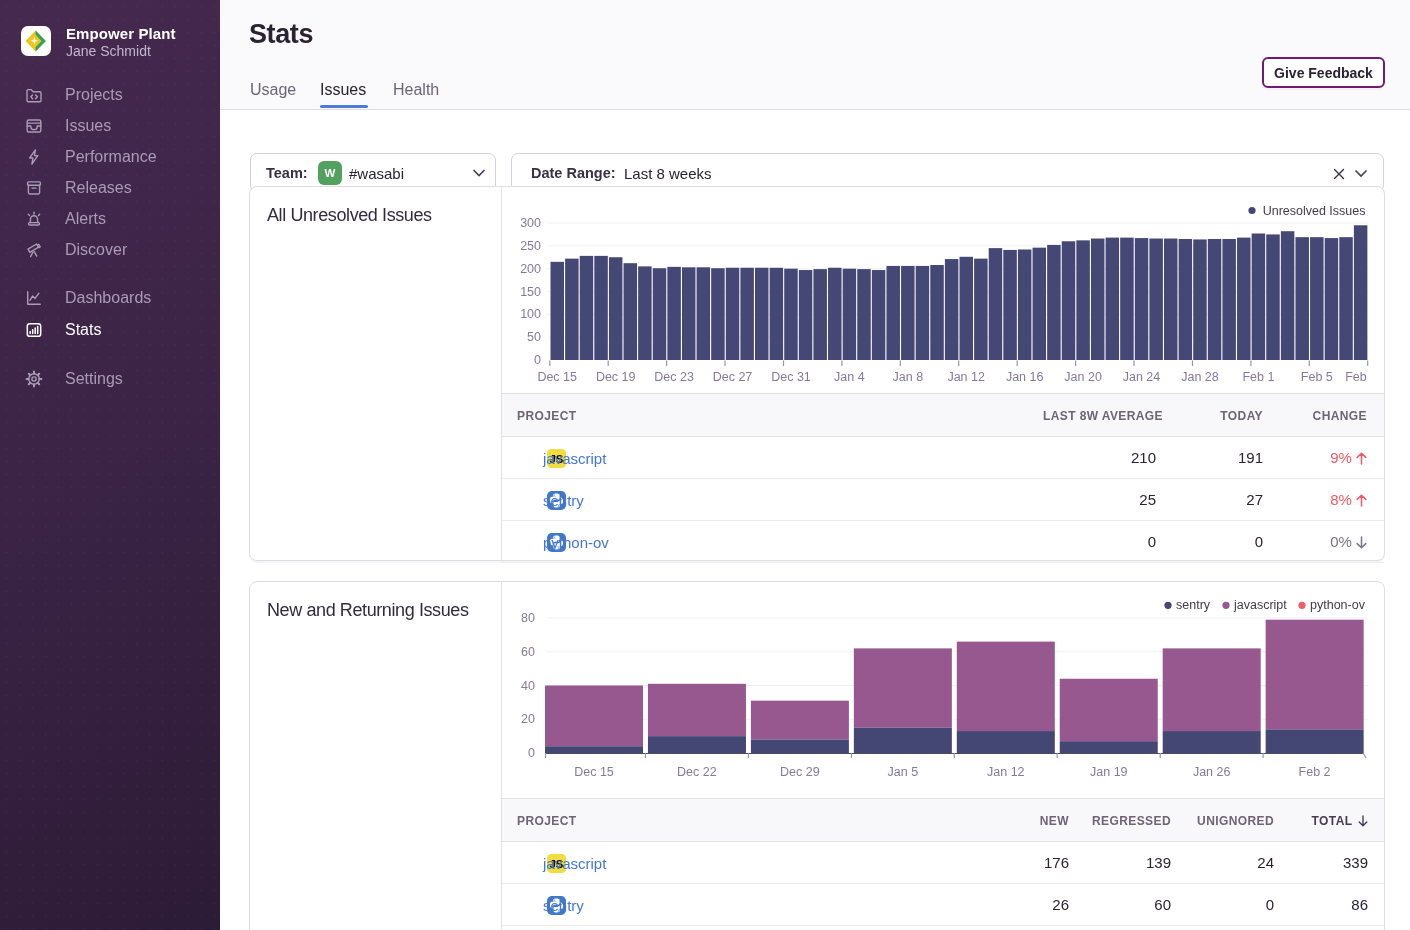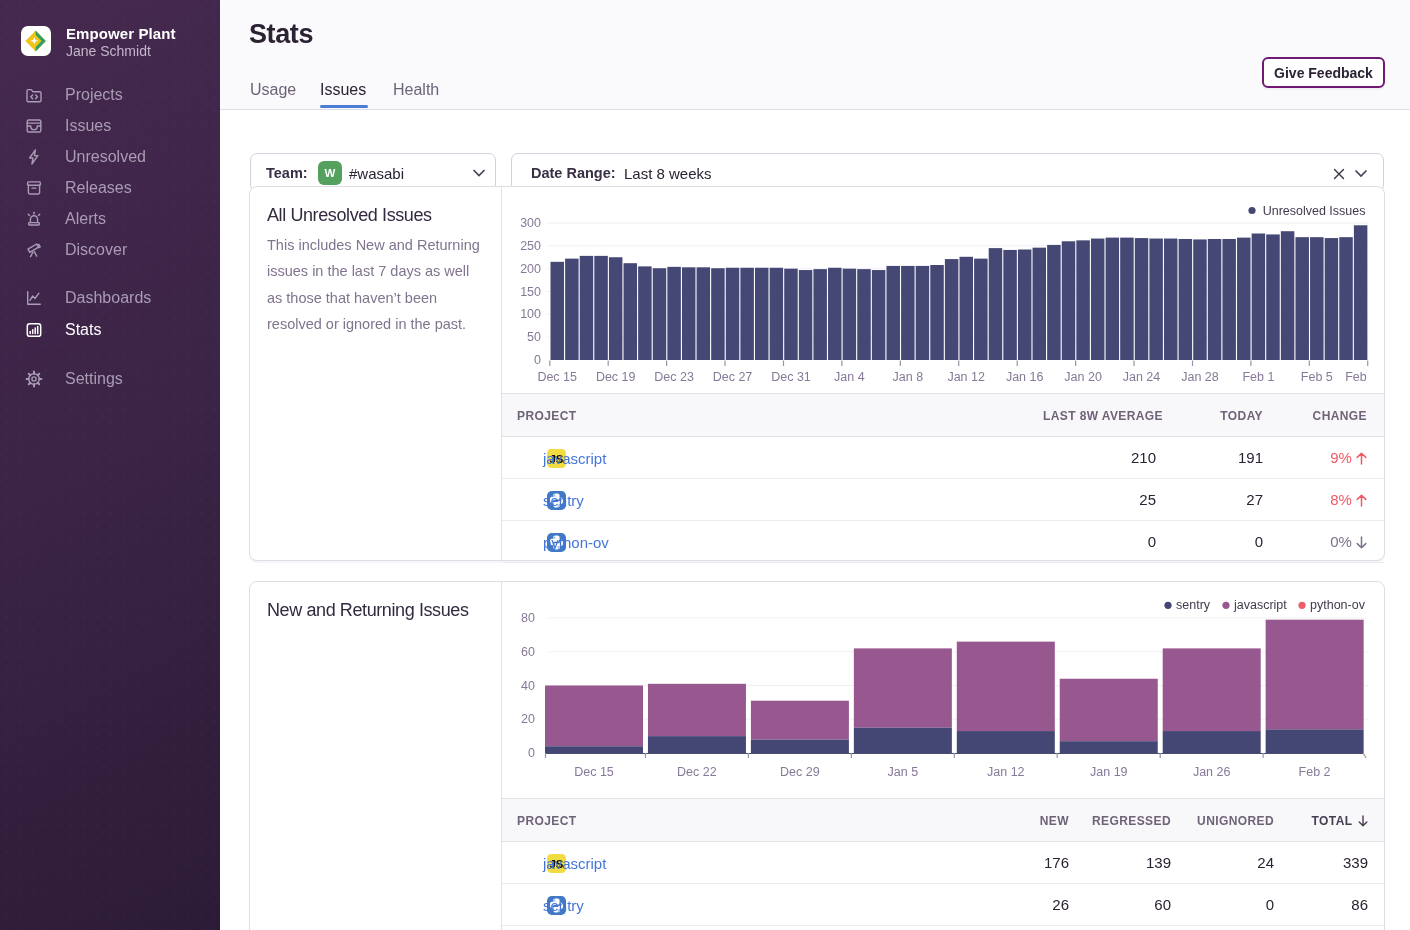--- a/index.html
+++ b/index.html
@@ -75,21 +75,21 @@
         <rect x="2.2" y="3" width="13.6" height="12" rx="1.6"></rect>
         <path d="M2.2 6.1h13.6"></path>
         <path d="M2.2 9h3.6v.4a3.2 3.2 0 0 0 6.4 0V9h3.6"></path>
       </svg>
       <span>Issues</span>
     </div>
 <div class="nav" style="top:147px">
       <svg class="nicon" width="18" height="18" viewBox="0 0 18 18" fill="none" stroke="#A99CB4" stroke-width="1.4" stroke-linecap="round" stroke-linejoin="round">
         <path d="M10.4 1.9 4.6 10h3.3L6.9 16l5.9-8.4H9.4l1-5.7z"></path>
       </svg>
-      <span>Unresolved</span>
+      <span>Performance</span>
     </div>
 <div class="nav" style="top:178px">
       <svg class="nicon" width="18" height="18" viewBox="0 0 18 18" fill="none" stroke="#A99CB4" stroke-width="1.4" stroke-linecap="round" stroke-linejoin="round">
         <rect x="2.6" y="2.9" width="12.8" height="3.4" rx="1"></rect>
         <path d="M3.4 6.3v7.3a1.4 1.4 0 0 0 1.4 1.4h8.4a1.4 1.4 0 0 0 1.4-1.4V6.3"></path>
         <path d="M7 9.1h4"></path>
       </svg>
       <span>Releases</span>
     </div>
 <div class="nav" style="top:209px">
@@ -161,21 +161,20 @@
       <path d="M1.5 1.5 10.5 10.5 M10.5 1.5 1.5 10.5"></path>
     </svg>
   <svg style="position:absolute;left:842px;top:15px;" width="14" height="10" viewBox="0 0 14 10" fill="none" stroke="#4A3F55" stroke-width="1.7" stroke-linecap="round">
       <path d="M2 2 7 7 12 2"></path>
     </svg>
 </div>
 
 <div class="panel" style="top:186px; height:375px;">
   <div class="divider"></div>
   <div class="ptitle">All Unresolved Issues</div>
-  <div class="pdesc">This includes New and Returning<br>issues in the last 7 days as well<br>as those that haven’t been<br>resolved or ignored in the past.</div>
   <svg class="chart" style="left:251px;top:0;" width="884" height="207" viewBox="0 0 884 207">
 <line x1="46" y1="150.2" x2="867" y2="150.2" stroke="#f1eff4" stroke-width="1"></line>
 <line x1="46" y1="127.3" x2="867" y2="127.3" stroke="#f1eff4" stroke-width="1"></line>
 <line x1="46" y1="104.5" x2="867" y2="104.5" stroke="#f1eff4" stroke-width="1"></line>
 <line x1="46" y1="81.7" x2="867" y2="81.7" stroke="#f1eff4" stroke-width="1"></line>
 <line x1="46" y1="58.8" x2="867" y2="58.8" stroke="#f1eff4" stroke-width="1"></line>
 <line x1="46" y1="36.0" x2="867" y2="36.0" stroke="#f1eff4" stroke-width="1"></line>
 <rect x="49.50" y="74.82" width="13.5" height="98.18" fill="#454874"></rect>
 <rect x="64.11" y="71.62" width="13.5" height="101.38" fill="#454874"></rect>
 <rect x="78.71" y="68.88" width="13.5" height="104.12" fill="#454874"></rect>

